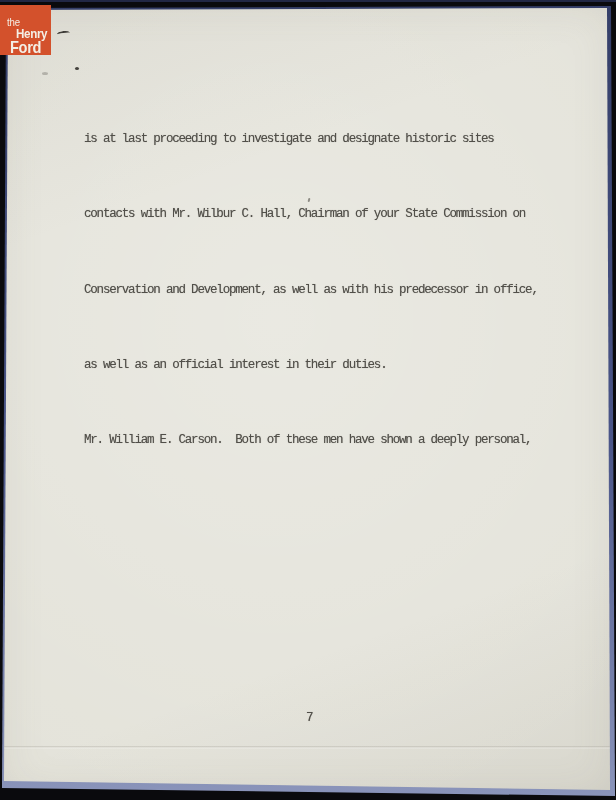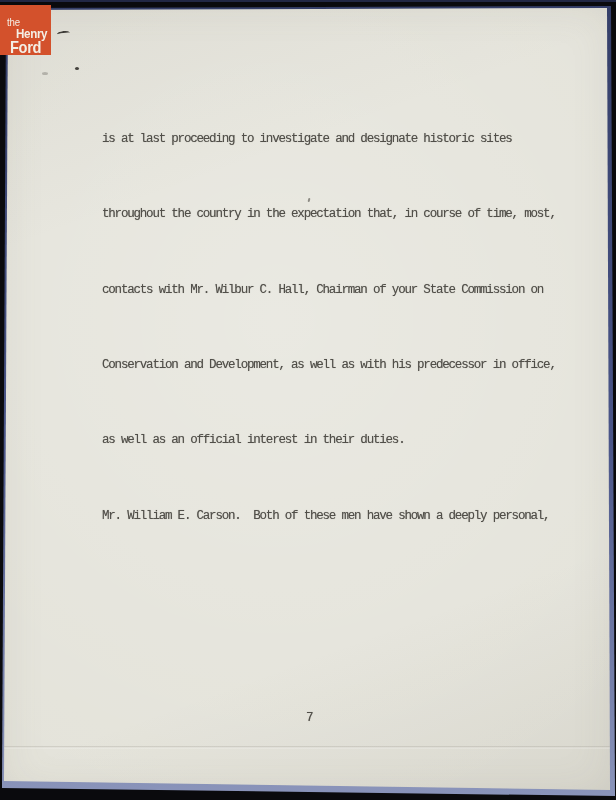--- a/index.html
+++ b/index.html
@@ -34,21 +34,21 @@
     box-shadow:inset 0 0 46px rgba(118,112,96,0.14);
   }
   .letter-body{
     position:absolute;left:84px;top:77px;
     font-family:"Liberation Mono","DejaVu Sans Mono",monospace;
     font-size:12.5px;line-height:25.1px;letter-spacing:-1.2px;
     color:var(--ink);
     white-space:pre;
     text-shadow:0 0 0.7px rgba(82,80,74,0.55);
   }
-  .text-line{height:25.1px;margin-left:18px;}
+  .text-line{height:25.1px;}
   .page-number{
     position:absolute;left:306px;top:706px;width:24px;
     font-family:"Liberation Mono","DejaVu Sans Mono",monospace;
     font-size:12.5px;line-height:25.1px;
     color:var(--ink);
     text-shadow:0 0 0.7px rgba(82,80,74,0.55);
   }
   .crease{
     position:absolute;left:4px;right:6px;top:746px;height:3px;
     background:linear-gradient(180deg, rgba(125,120,108,0.28) 0%, rgba(255,255,255,0.30) 70%, rgba(255,255,255,0) 100%);
@@ -81,21 +81,20 @@
 
   <div class="paper">
     <div class="speck speck-squiggle"></div>
     <div class="speck speck-dot"></div>
     <div class="speck speck-smudge"></div>
     <div class="speck speck-tick"></div>
     <div class="crease"></div>
 
     <div class="letter-body">
       <div class="text-line">is at last proceeding to investigate and designate historic sites</div>
-      <div class="text-line">throughout the country in the expectation that, in course of time, most,</div>
       <div class="text-line">contacts with Mr. Wilbur C. Hall, Chairman of your State Commission on</div>
       <div class="text-line">Conservation and Development, as well as with his predecessor in office,</div>
       <div class="text-line">as well as an official interest in their duties.</div>
       <div class="text-line">Mr. William E. Carson.  Both of these men have shown a deeply personal,</div>
       
       
       
       
       
       

